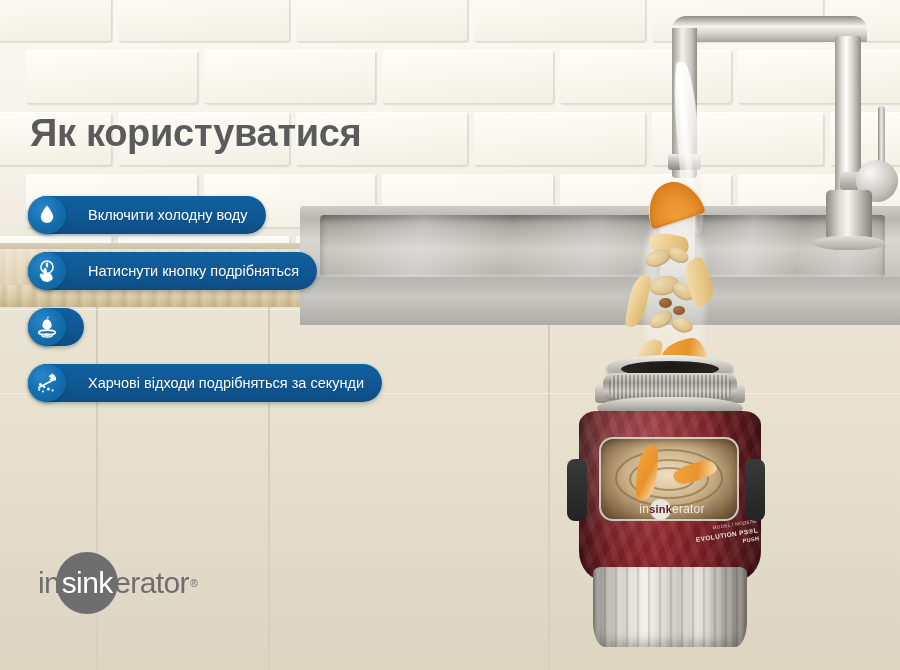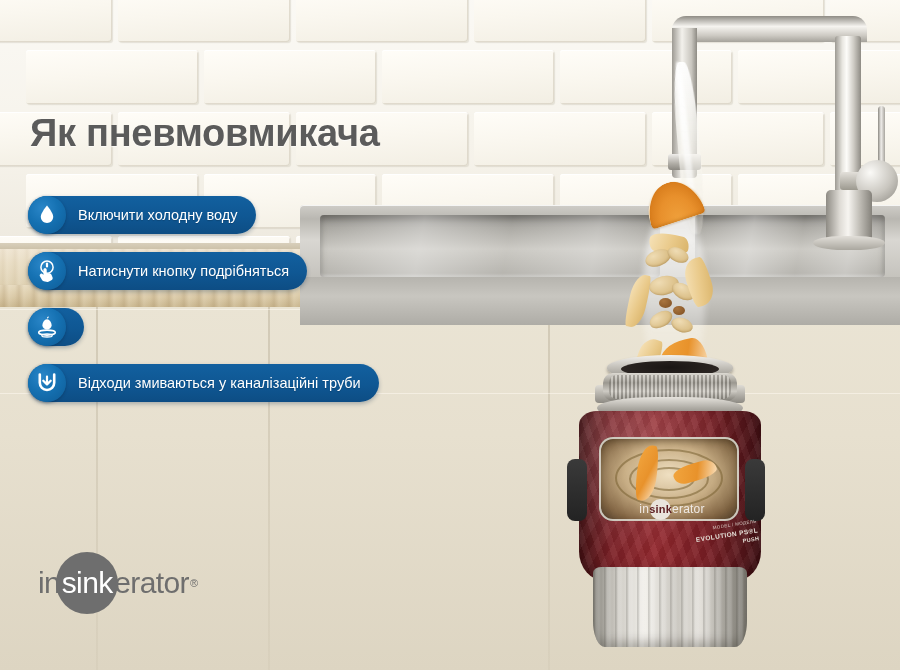--- a/index.html
+++ b/index.html
@@ -305,21 +305,21 @@
     padding-right:18px;
     box-shadow:0 2px 4px rgba(20,50,80,.30);
   }
   .pill .badge {
     width:38px; height:38px; flex:0 0 38px; border-radius:50%;
     background:radial-gradient(circle at 38% 32%,#2a86c8 0%,#1571b2 45%,#0e5c97 100%);
     display:flex; align-items:center; justify-content:center;
     box-shadow:0 1px 3px rgba(10,40,70,.45);
   }
   .pill .label {
-    color:#ffffff; font-size:14.5px; margin-left:12px; white-space:nowrap;
+    color:#ffffff; font-size:14.5px; margin-left:22px; white-space:nowrap;
     text-shadow:0 1px 1px rgba(0,0,0,.18);
   }
   .pill svg { display:block; }
 
   
   .brand {
     position:absolute; left:38px; top:552px;
     display:flex; align-items:center;
     font-size:30px; color:#6e6e6e; letter-spacing:-.6px;
   }
@@ -477,21 +477,21 @@
       <div class="d1">MODEL / МОДЕЛЬ</div>
       <div class="d2">EVOLUTION PS®L</div>
       <div class="d3">PUSH</div>
     </div>
 
     <div class="skirt">
       <div class="skirt-flutes"></div>
     </div>
   </div>
 
-  <h1 class="title">Як пневмовмикача</h1>
+  <h1 class="title">Як користуватися</h1>
 
   <div class="steps" id="steps">
       <div class="pill">
         <span class="badge">
           <svg width="24" height="24" viewBox="0 0 24 24">
             <path fill="#fff" d="M12 2.5c0 0-6.2 7.1-6.2 11.3 0 3.5 2.8 6.2 6.2 6.2s6.2-2.7 6.2-6.2C18.2 9.6 12 2.5 12 2.5z"></path>
           </svg>
         </span>
         <span class="label">Включити холодну воду</span>
       </div>
@@ -511,25 +511,32 @@
             <path fill="#fff" d="M12 3.4c-.1-.9.5-1.6 1.3-1.9.3-.1.6.2.5.5-.2.8-.8 1.3-1.5 1.5z"></path>
             <path fill="#fff" d="M12 4.2c2.5 0 4.6 3.4 4.6 6 0 2.6-2.1 4.3-4.6 4.3S7.4 12.8 7.4 10.2c0-2.6 2.1-6 4.6-6z"></path>
             <ellipse cx="12" cy="17.6" rx="8.3" ry="2.5" fill="none" stroke="#fff" stroke-width="1.6"></ellipse>
             <ellipse cx="12" cy="20.4" rx="5.2" ry="1.6" fill="none" stroke="#fff" stroke-width="1.3"></ellipse>
           </svg>
         </span>
       </div>
       <div class="pill">
         <span class="badge">
           <svg width="24" height="24" viewBox="0 0 24 24">
-            <path fill="none" stroke="#fff" stroke-width="2.6" stroke-linecap="round" d="M4.8 3.6v8.2a7.2 7.2 0 0 0 14.4 0V3.6"></path>
-            <path fill="#fff" d="M12 4.6c.6 0 1.1.5 1.1 1.1v5.1l1.8-1.8a1.1 1.1 0 1 1 1.6 1.6l-3.7 3.7c-.4.4-1.1.4-1.6 0l-3.7-3.7a1.1 1.1 0 0 1 1.6-1.6l1.8 1.8V5.7c0-.6.5-1.1 1.1-1.1z"></path>
+            <path fill="#fff" d="M16.6 2.6c3 .7 5 3.6 4.5 6.6-.1.4-.5.6-.8.4l-6.2-3.6c-.4-.2-.4-.7-.1-1 .7-.8 1.6-1.4 2.6-1.4z" opacity=".95"></path>
+            <path fill="none" stroke="#fff" stroke-width="1" d="M17.2 3.6l-.5 5.6M19.6 5.2l-4.5 3.3M20.6 7.7l-6.1 1"></path>
+            <rect x="2" y="11.4" width="20" height="1.8" rx=".9" fill="#fff" transform="rotate(-28 12 12.3)"></rect>
+            <circle cx="5.4" cy="13.6" r="1.5" fill="#fff"></circle>
+            <circle cx="9.2" cy="16" r="1.2" fill="#fff"></circle>
+            <circle cx="13.4" cy="18" r="1.5" fill="#fff"></circle>
+            <circle cx="17.6" cy="19.4" r="1.1" fill="#fff"></circle>
+            <circle cx="4.2" cy="18.6" r="1.1" fill="#fff"></circle>
+            <circle cx="8" cy="20.4" r="1" fill="#fff"></circle>
           </svg>
         </span>
-        <span class="label">Відходи змиваються у каналізаційні труби</span>
+        <span class="label">Харчові відходи подрібняться за секунди</span>
       </div>
     </div>
 
   <div class="brand">
     <span>in</span>
     <span class="bcirc">sink</span>
     <span>erator</span>
     <sup>®</sup>
   </div>
 

